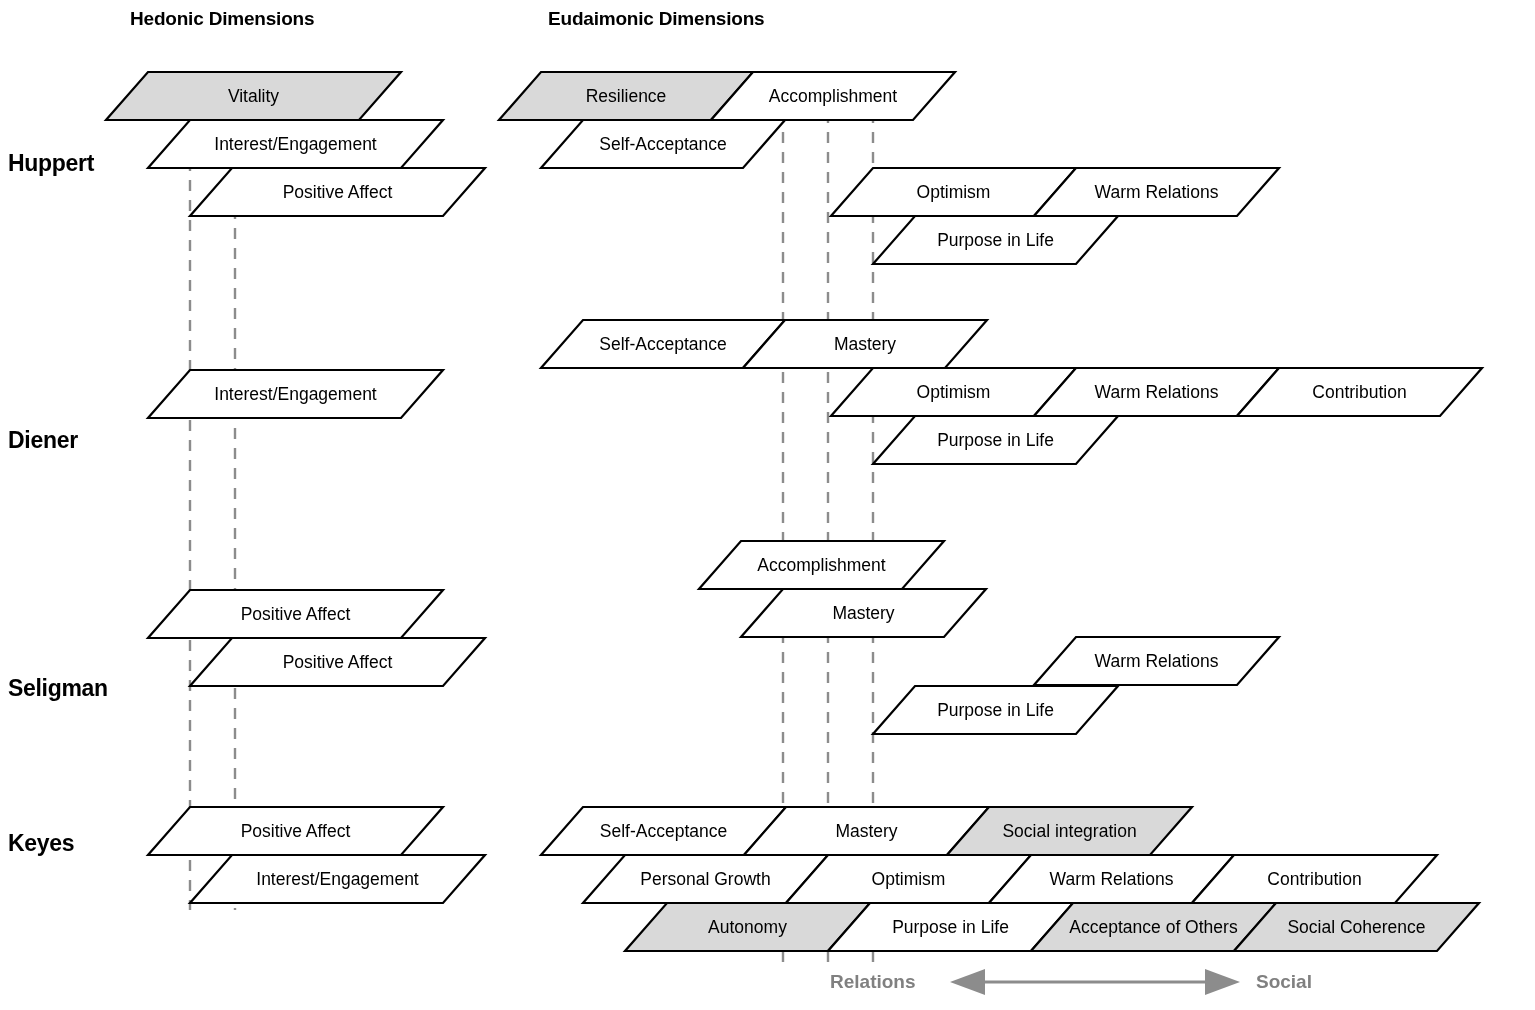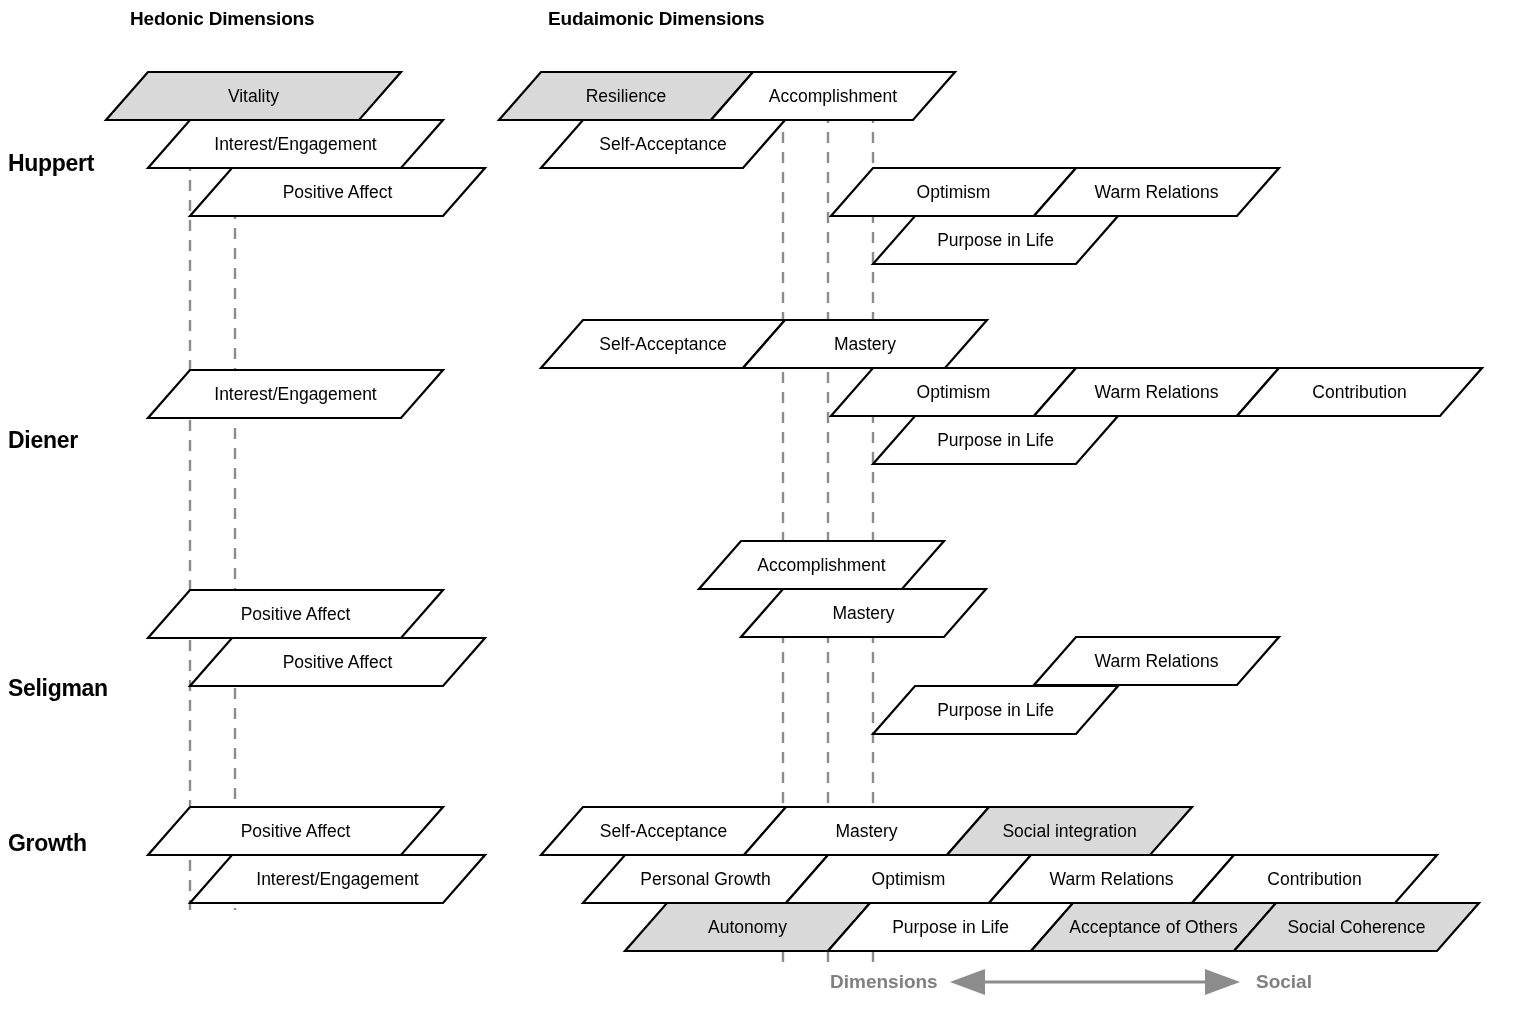--- a/index.html
+++ b/index.html
@@ -83,21 +83,21 @@
   <div class="col-header" style="left:130px; top:8px;">Hedonic Dimensions</div>
 
   <div class="col-header" style="left:548px; top:8px;">Eudaimonic Dimensions</div>
 
   <div class="row-label" style="left:8px; top:150px;">Huppert</div>
 
   <div class="row-label" style="left:8px; top:383px;margin-top:44px;">Diener</div>
 
   <div class="row-label" style="left:8px; top:631px;margin-top:44px;">Seligman</div>
 
-  <div class="row-label" style="left:8px; top:830px;">Growth</div>
+  <div class="row-label" style="left:8px; top:830px;">Keyes</div>
 
   <svg class="diagram" viewBox="0 0 1535 1010">
     <g id="guides-layer">
         <line class="guide-line" x1="190" y1="120" x2="190" y2="910"></line>
         <line class="guide-line" x1="235" y1="168" x2="235" y2="910"></line>
         <line class="guide-line" x1="783" y1="72" x2="783" y2="962"></line>
         <line class="guide-line" x1="828" y1="72" x2="828" y2="962"></line>
         <line class="guide-line" x1="873" y1="72" x2="873" y2="962"></line>
       </g>
     <g id="shapes-layer">
@@ -173,17 +173,17 @@
         <text class="cell-text" x="1356.5" y="928">Social Coherence</text>
       </g>
 
     <g>
       <line class="axis-arrow" x1="975" y1="982" x2="1215" y2="982"></line>
       <polygon class="axis-head" points="950,982 985,969 985,995"></polygon>
       <polygon class="axis-head" points="1240,982 1205,969 1205,995"></polygon>
     </g>
   </svg>
 
-  <div class="axis-label" style="left:830px; top:971px;">Dimensions</div>
+  <div class="axis-label" style="left:830px; top:971px;">Relations</div>
 
   <div class="axis-label" style="left:1256px; top:971px;">Social</div>
 
 </div>
 
 </body></html>

